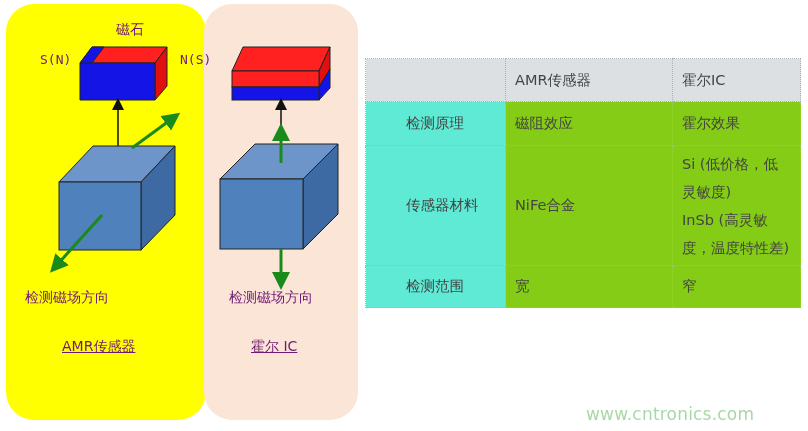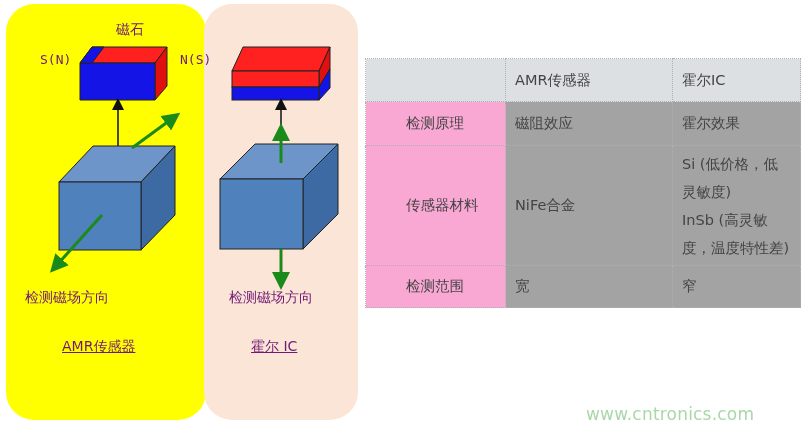--- a/index.html
+++ b/index.html
@@ -9,22 +9,22 @@
   .panel-amr { left:6px; top:4px; width:200px; height:416px; background:#ffff00; }
   .panel-hall { left:204px; top:4px; width:154px; height:416px; background:#fbe5d6; }
   svg.diagram { position:absolute; left:0; top:0; }
   .lbl { position:absolute; font-size:14px; color:#701a75; white-space:nowrap; }
   .pole { font-family:"DejaVu Sans Mono", monospace; font-size:13px; }
   .caption { text-decoration:underline; font-size:14px; }
   table.cmp { position:absolute; left:365px; top:58px; width:436px; border-collapse:collapse;
               font-size:14.5px; color:#444; }
   table.cmp td { border:1px dotted #b0b0b0; padding:0 9px; vertical-align:middle; }
   table.cmp tr.head td { background:#dde0e3; height:42px; }
-  table.cmp td.rowhead { background:#f9a8d4; width:90px;padding-left:40px; }
-  table.cmp td.cell { background:#a3a3a3; }
+  table.cmp td.rowhead { background:#5eead4; width:90px;padding-left:40px; }
+  table.cmp td.cell { background:#84cc16; }
   .watermark { position:absolute; left:586px; top:404px; font-size:17px; color:#a8d8a8; letter-spacing:0.2px; }
 </style>
 </head>
 <body>
 
 <div class="panel panel-amr"></div>
 <div class="panel panel-hall"></div>
 
 <svg class="diagram" width="360" height="431" viewBox="0 0 360 431">
   <defs>

